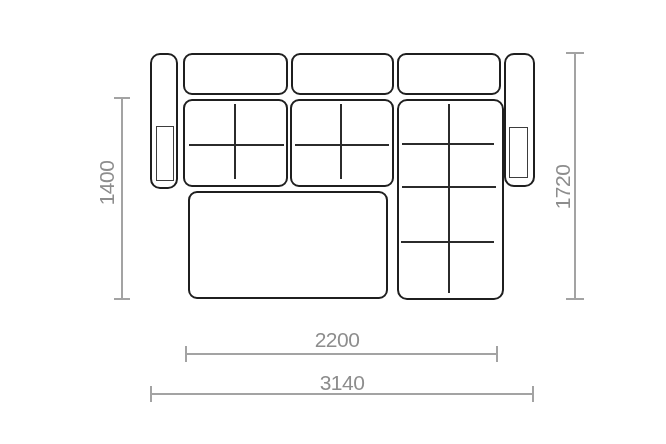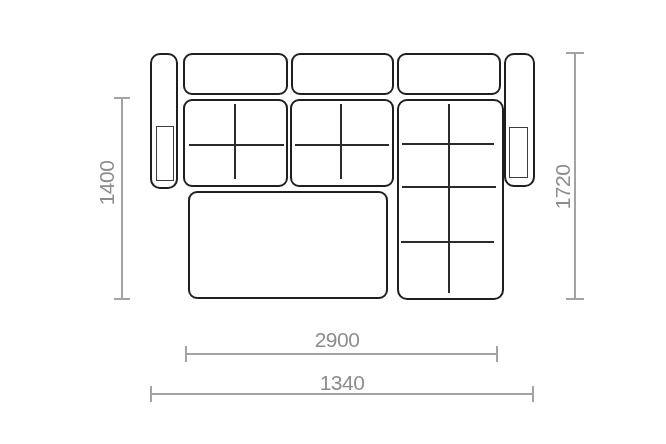--- a/index.html
+++ b/index.html
@@ -123,20 +123,20 @@
   <div class="dlabel rot lbl-1400">1400</div>
 
   <div class="dline v dim-right-line"></div>
   <div class="dtick h dim-right-t1"></div>
   <div class="dtick h dim-right-t2"></div>
   <div class="dlabel rot lbl-1720">1720</div>
 
   <div class="dline h dim-2200-line"></div>
   <div class="dtick v dim-2200-t1"></div>
   <div class="dtick v dim-2200-t2"></div>
-  <div class="dlabel lbl-2200">2900</div>
+  <div class="dlabel lbl-2200">2200</div>
 
   <div class="dline h dim-2680-line"></div>
   <div class="dtick v dim-2680-t1"></div>
   <div class="dtick v dim-2680-t2"></div>
-  <div class="dlabel lbl-2680">1340</div>
+  <div class="dlabel lbl-2680">3140</div>
 
 </div>
 
 </body></html>

